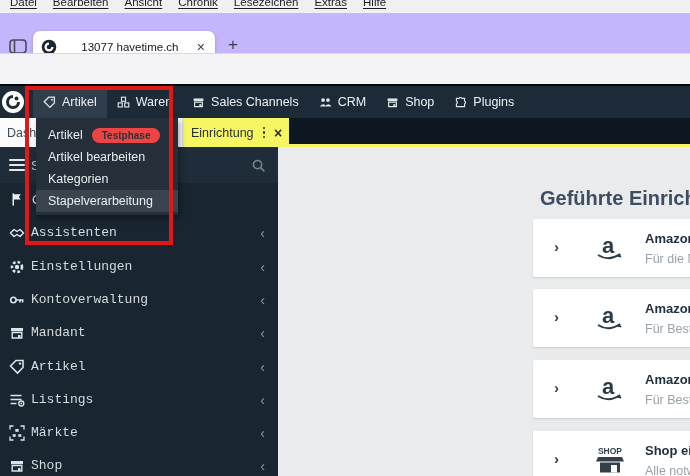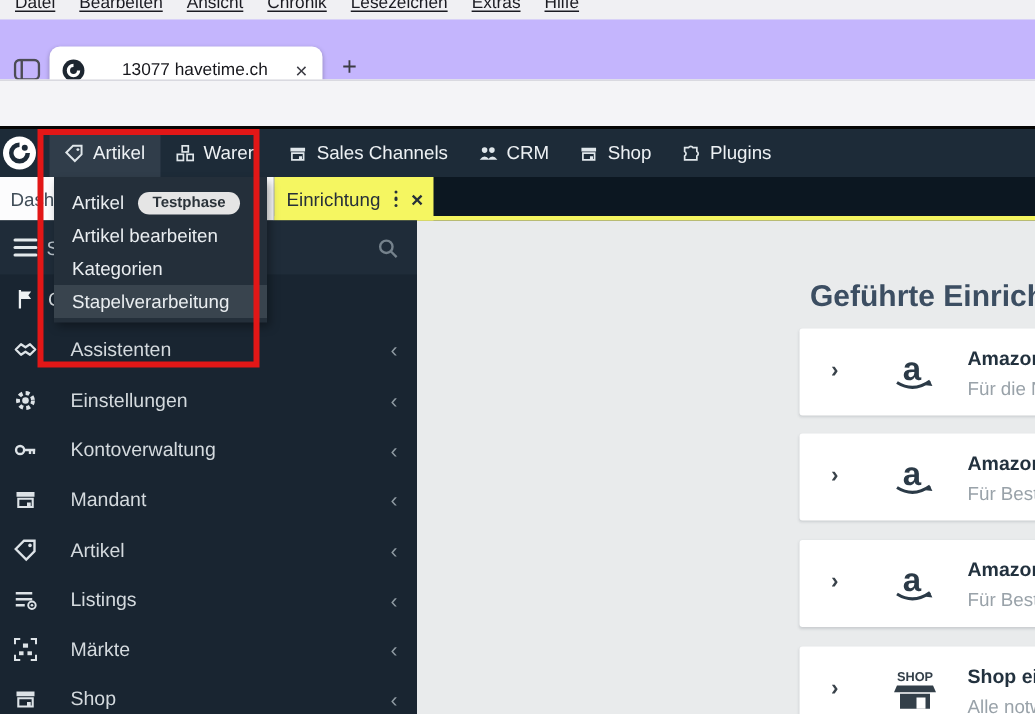--- a/index.html
+++ b/index.html
@@ -53,36 +53,36 @@
   .searchrow { position:absolute; left:0; top:0; width:278px; height:36px; background:#1f2c39; display:flex; align-items:center; }
   .hamburger { width:16px; margin-left:9px; display:flex; flex-direction:column; gap:3px; }
   .hamburger i { height:2px; background:#e3e9ec; border-radius:1px; }
   .searchrow .ph { margin-left:6px; font-size:13px; color:#b9c2c9; }
   .searchrow .mag { position:absolute; right:12px; width:15px; height:15px; color:#75828c; }
   .flagrow { position:absolute; left:0; top:36px; width:278px; height:33px; display:flex; align-items:center; }
   .flagrow .ic { width:15px; height:15px; margin-left:10px; color:#eef2f4; }
   .flagrow .lbl { margin-left:7px; font-size:13px; color:#d4dade; white-space:nowrap; }
   .side-item { position:absolute; left:0; width:278px; height:33px; display:flex; align-items:center; }
   .side-item .ic { width:16px; height:16px; margin-left:9px; color:#dde3e7; flex:0 0 16px; }
-  .side-item .lbl { margin-left:22px; font-size:13px; color:#d4dade; white-space:nowrap; }
+  .side-item .lbl { margin-left:6px; font-size:13px; color:#d4dade; white-space:nowrap;font-family:Liberation Mono, monospace; }
   .side-item .chev { position:absolute; right:13px; font-size:14px; color:#8e99a1; }
 
   
   .heading { position:absolute; left:540px; top:187px; font-size:20px; font-weight:700; color:#3c4e62; white-space:nowrap; }
   .card { position:absolute; left:533px; width:460px; height:58px; background:#ffffff; border-radius:2px; box-shadow:0 1px 2px rgba(40,50,60,.16); }
   .card .chev { position:absolute; left:21px; top:19px; font-size:15px; font-weight:700; color:#39424a; }
   .card .logo { position:absolute; left:60px; top:14px; width:34px; height:30px; color:#2b3a47; }
   .card .title { position:absolute; left:112px; top:12px; font-size:13px; font-weight:700; color:#22313e; white-space:nowrap; }
   .card .sub { position:absolute; left:112px; top:33px; font-size:12.5px; color:#99a2a9; white-space:nowrap; }
 
   
   .dropdown { position:absolute; left:36px; top:118px; width:142px; height:97px; background:#242f3a; box-shadow:2px 3px 6px rgba(0,0,0,.35); z-index:30; }
   .dd-item { position:absolute; left:0; width:142px; height:22px; display:flex; align-items:center; padding-left:12px; font-size:12.5px; color:#e9edf0; white-space:nowrap; }
   .dd-item.hover { background:#39444e; }
-  .pill { margin-left:9px; background:#e5e5e5; color:#2b333a; font-size:10px; font-weight:700; padding:2px 10px; border-radius:9px; }
+  .pill { margin-left:9px; background:#ef4444; color:#2b333a; font-size:10px; font-weight:700; padding:2px 10px; border-radius:9px; }
 
   .redrect { position:absolute; left:25px; top:86px; width:148px; height:159px; border:4px solid #e21717; z-index:60; }
 </style>
 </head>
 <body>
 
 <svg width="0" height="0" style="position:absolute">
   <defs>
     <symbol id="i-tag" viewBox="0 0 16 16">
         <path d="M1.5 7 L7 1.5 h7 v7 L8.5 14 Z" fill="none" stroke="currentColor" stroke-width="1.6"></path>

